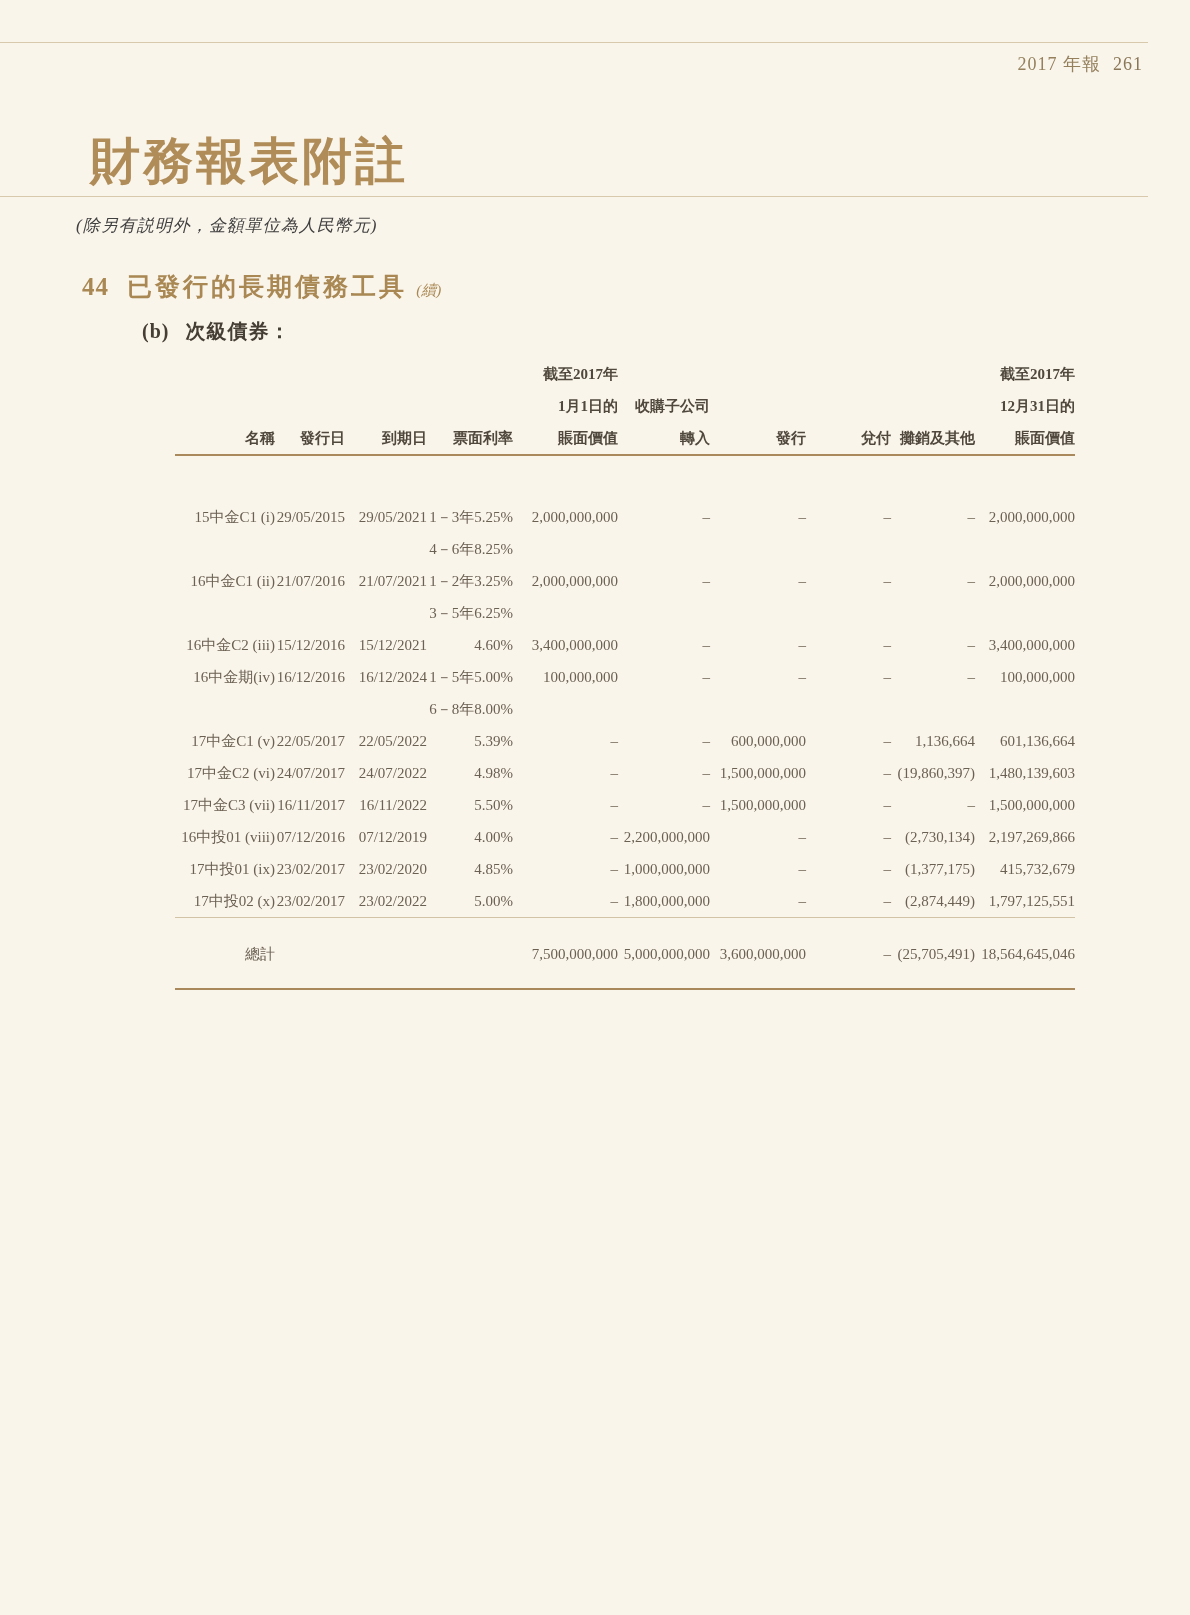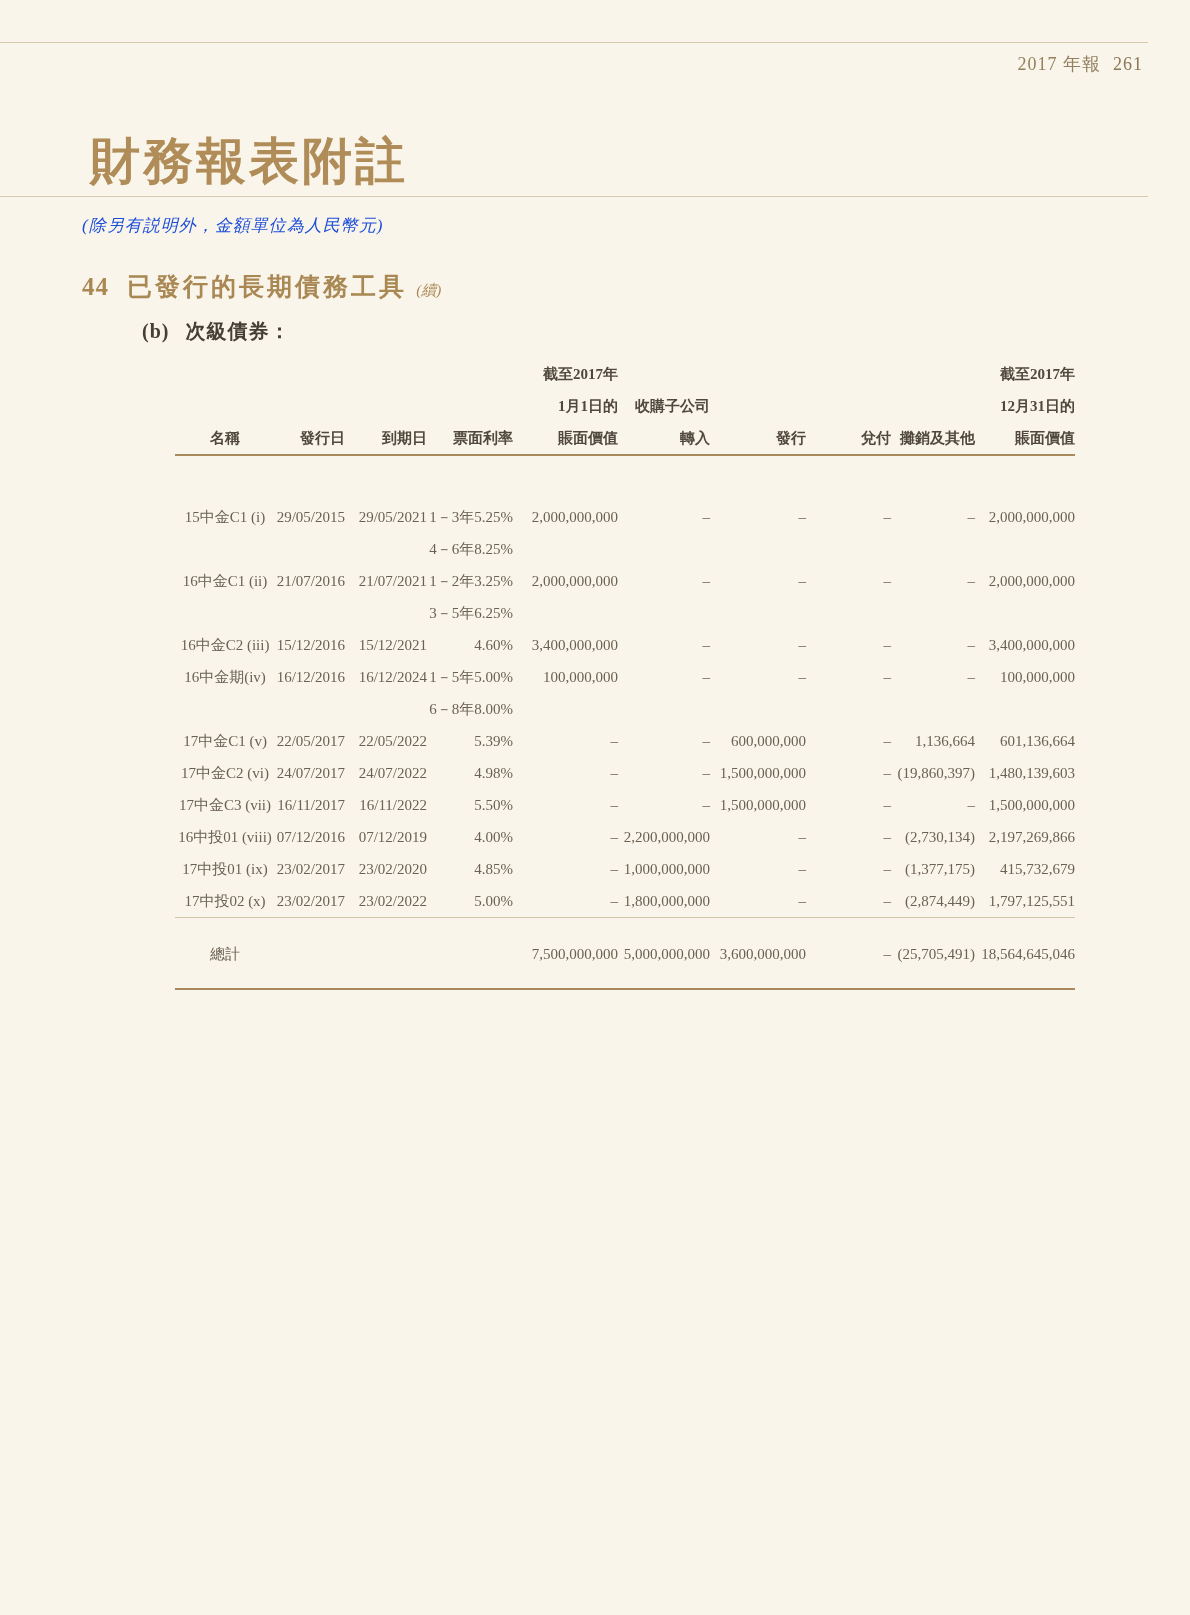--- a/index.html
+++ b/index.html
@@ -31,24 +31,24 @@
     left: 82px; top: 136px;
     font-size: 50px;
     font-weight: bold;
     color: #b08d58;
     letter-spacing: 3px;
     line-height: 1;
     margin-left: 8px;
   }
   .subtitle {
     position: absolute;
-    left: 82px; top: 214px;
+    left: 76px; top: 214px;
     font-size: 17px;
     font-style: italic;
-    color: #1d4ed8;
+    color: #404040;
     letter-spacing: 1px;
   }
   .section-heading {
     position: absolute;
     left: 82px; top: 272px;
     font-size: 25px;
     font-weight: bold;
     color: #a98854;
     letter-spacing: 3px;
     line-height: 1.2;
@@ -75,21 +75,21 @@
     table-layout: fixed;
     font-size: 15px;
     color: #6b6152;
   }
   table.bonds td {
     padding: 0;
     vertical-align: top;
     line-height: 32px;
     white-space: nowrap;
   }
-  .c-left { text-align: center; }
+  .c-left { text-align: right; }
   .c-right { text-align: right; }
   thead td {
     line-height: 30px;
     font-weight: bold;
     color: #50483c;
     font-size: 15px;
   }
   tr.header-labels td { border-bottom: 2px solid #aa8a5c; }
   tr.head-spacer td { height: 46px; border: none; }
   tbody.rows td { line-height: 32px; }

